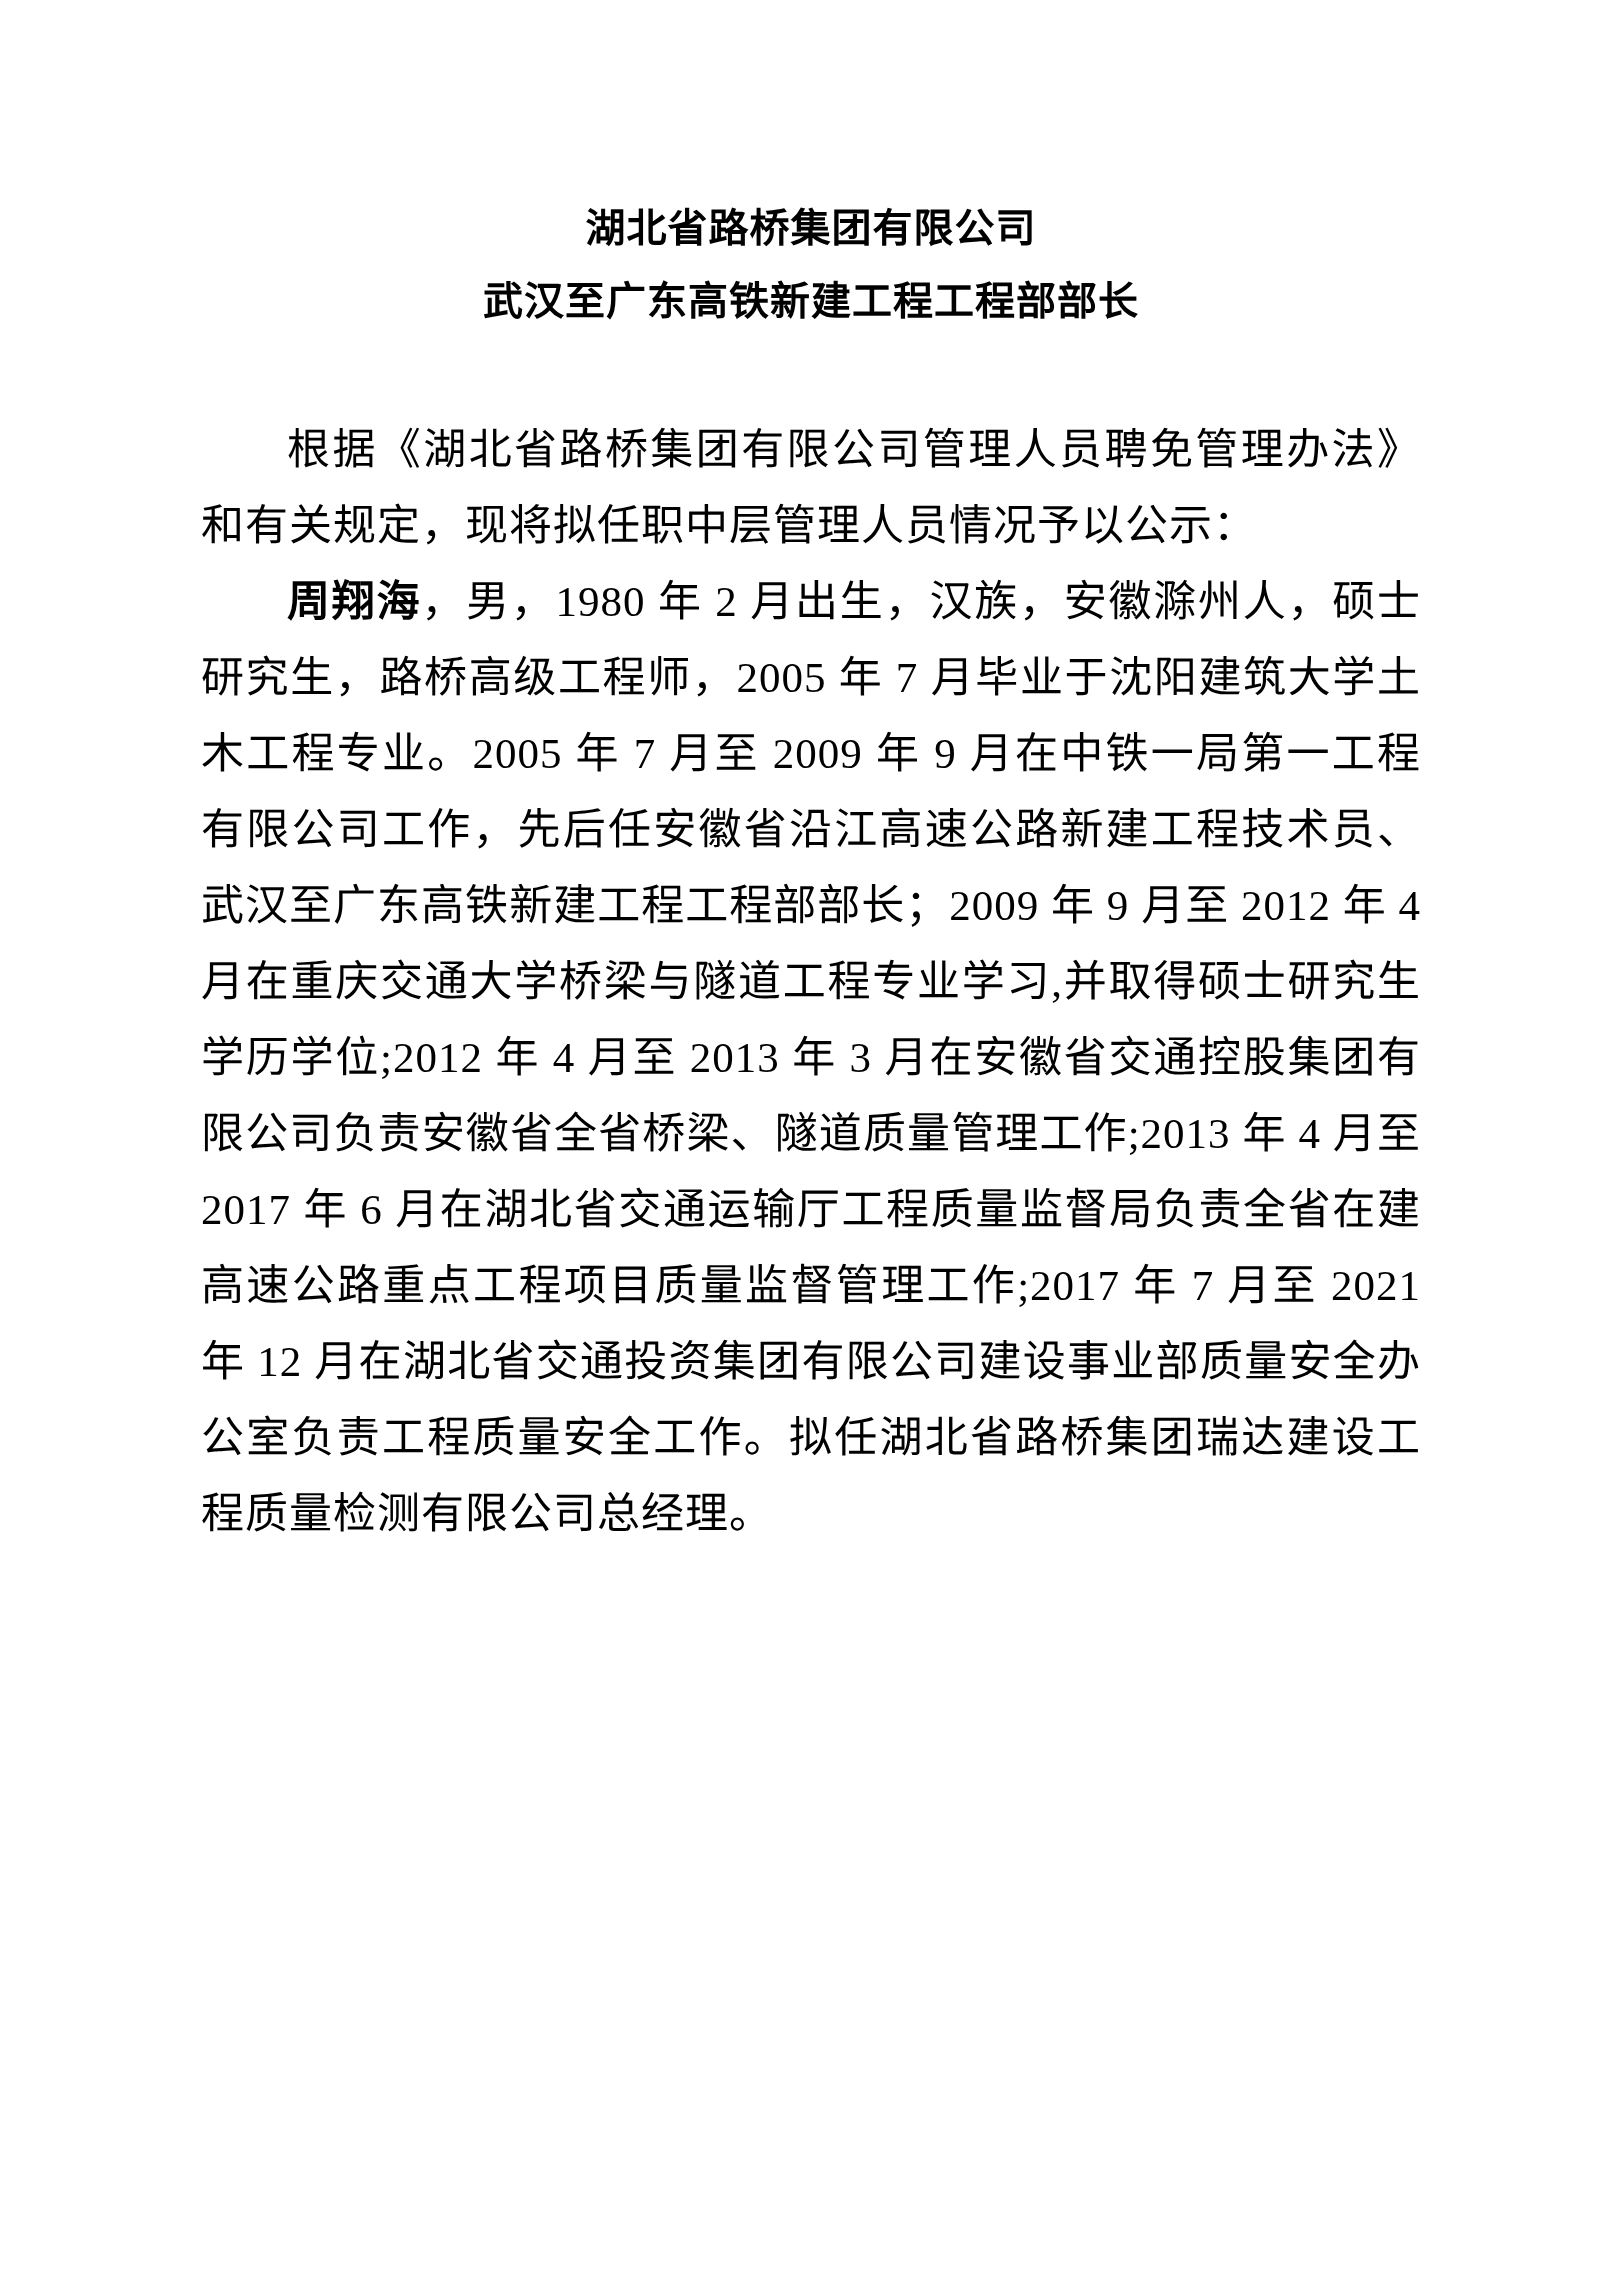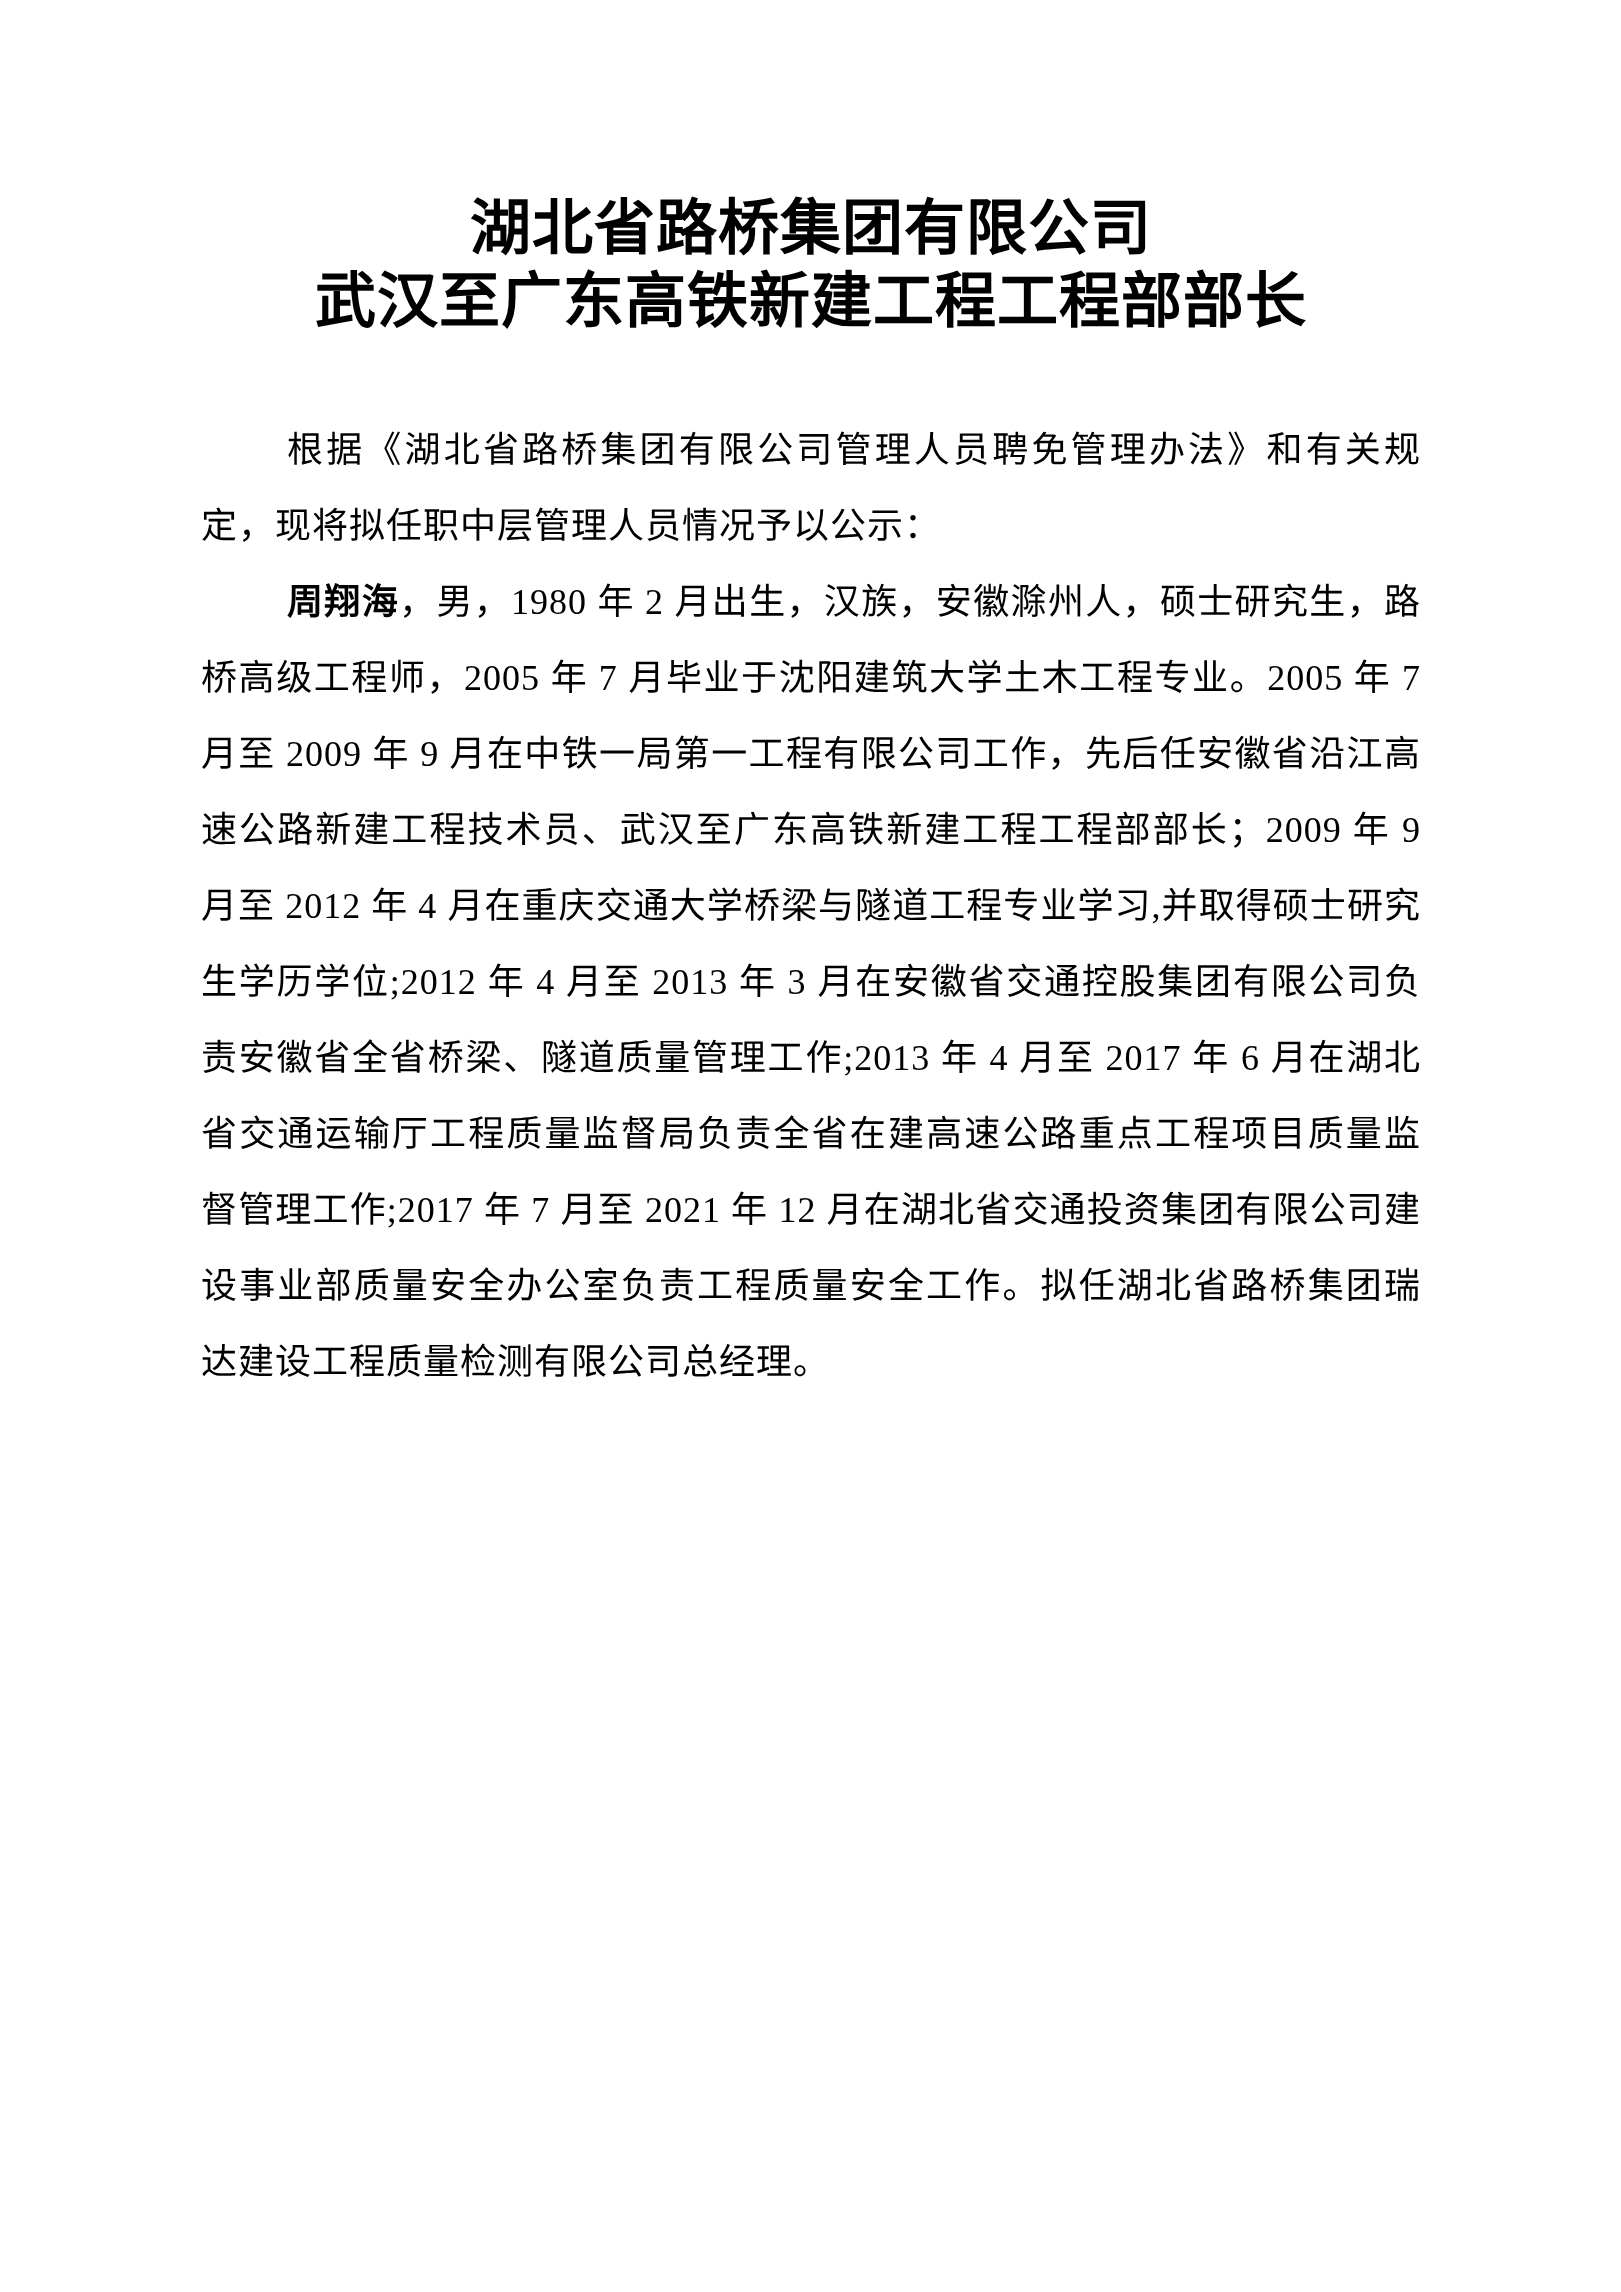--- a/index.html
+++ b/index.html
@@ -14,35 +14,35 @@
     background: #ffffff;
     color: #000000;
     box-sizing: border-box;
     padding: 192px 200px 0 201px;
     font-family: "Liberation Serif", "DejaVu Serif", serif;
     overflow: hidden;
   }
   .doc-title {
     margin: 0;
     text-align: center;
-    font-size: 61px;
+    font-size: 40px;
     line-height: 73px;
     font-weight: bold;
     letter-spacing: 1px;
   }
   .title-line {
     display: block;
     white-space: nowrap;
   }
   .doc-body {
     margin-top: 74px;
   }
   .para {
     margin: 0;
-    font-size: 36px;
+    font-size: 43px;
     line-height: 76px;
     text-align: justify;
     text-indent: 86px;
     letter-spacing: 1px;
     word-break: normal;
   }
   .para b {
     font-weight: bold;
   }
 </style>

